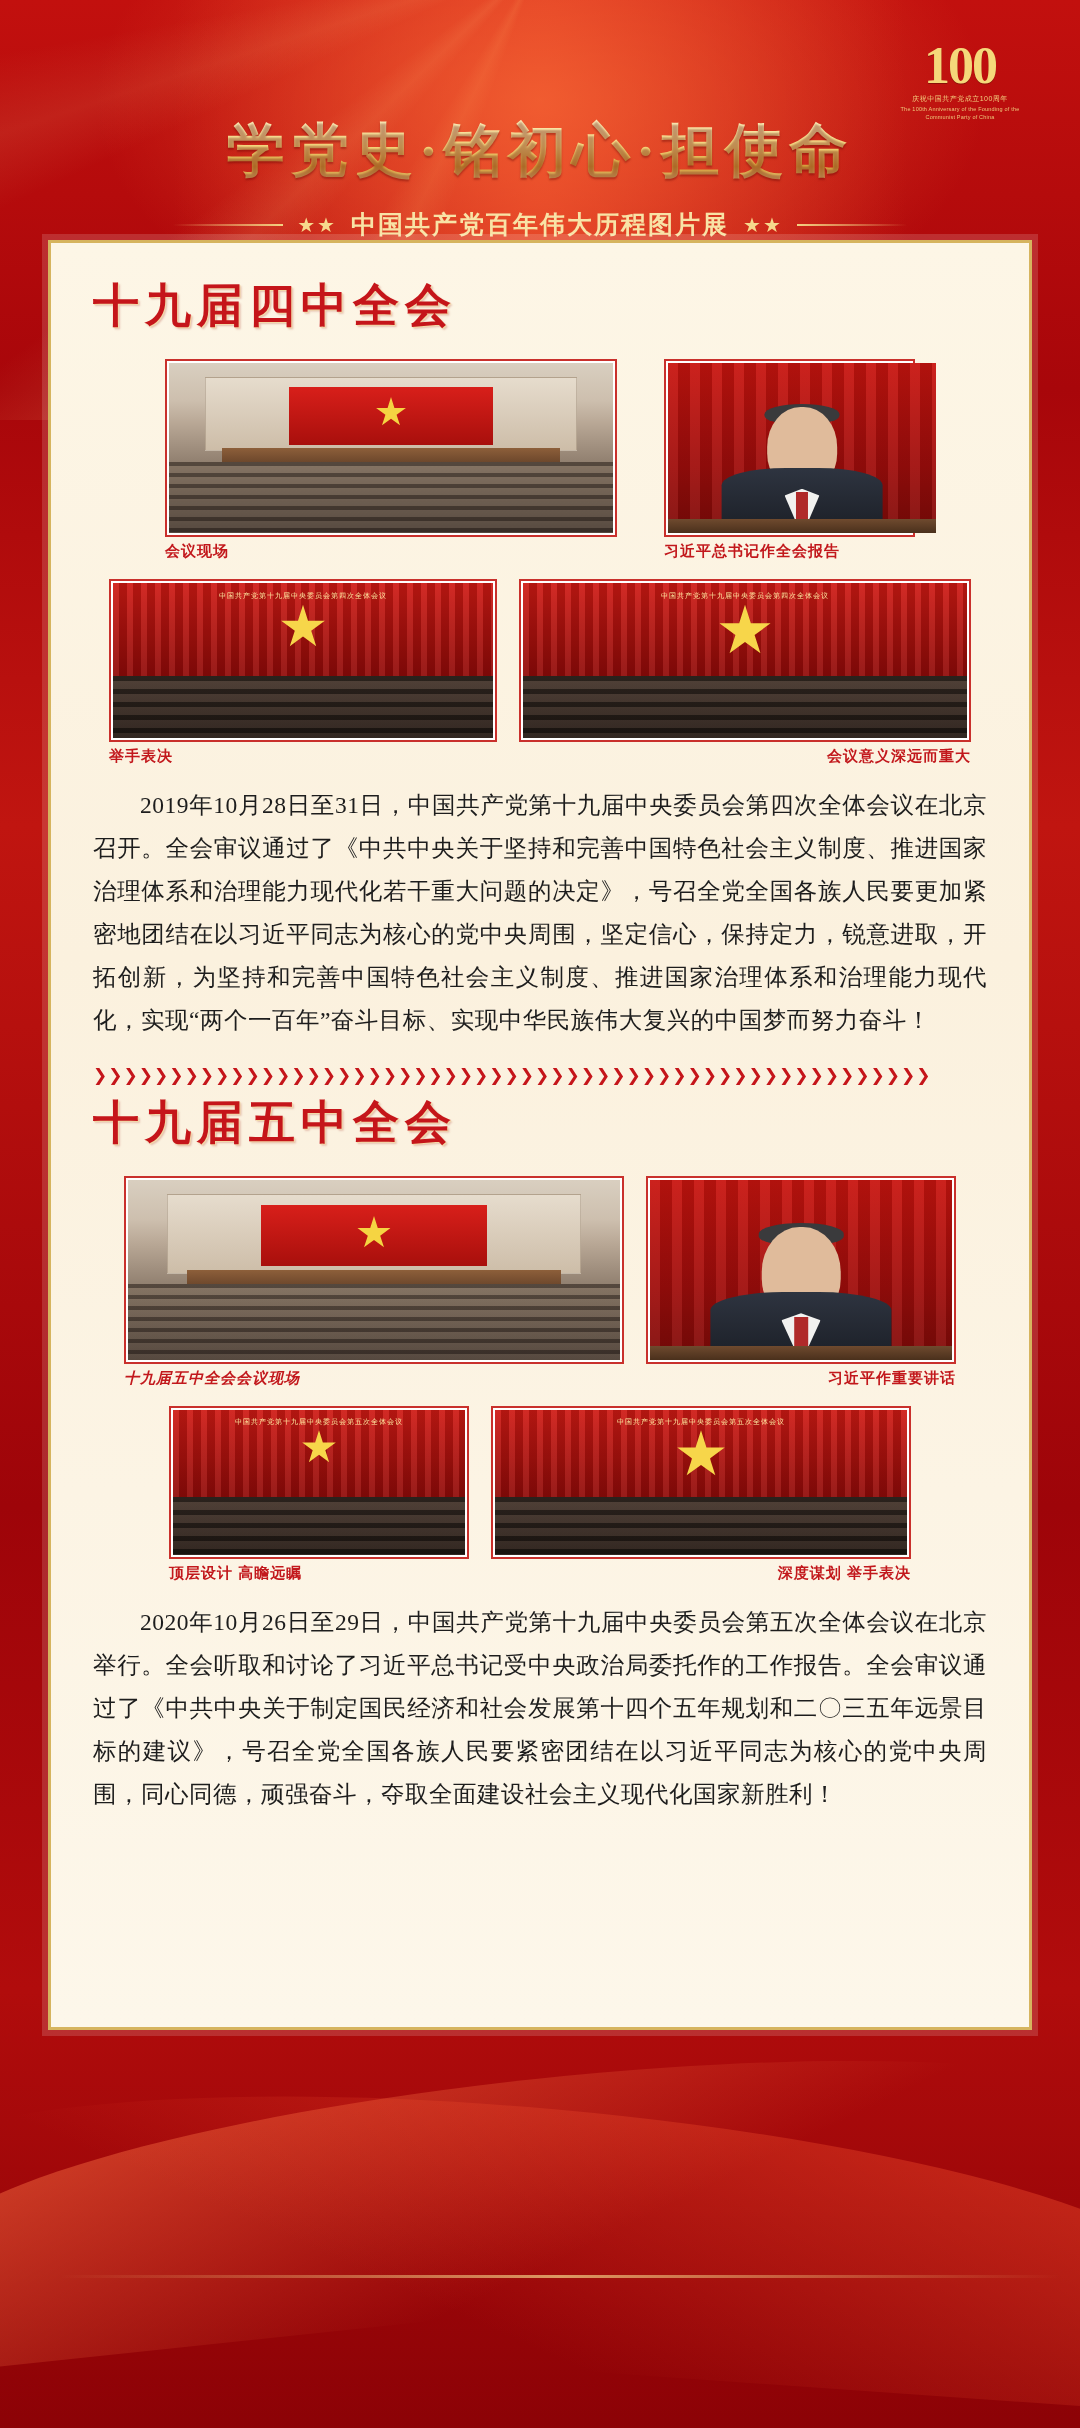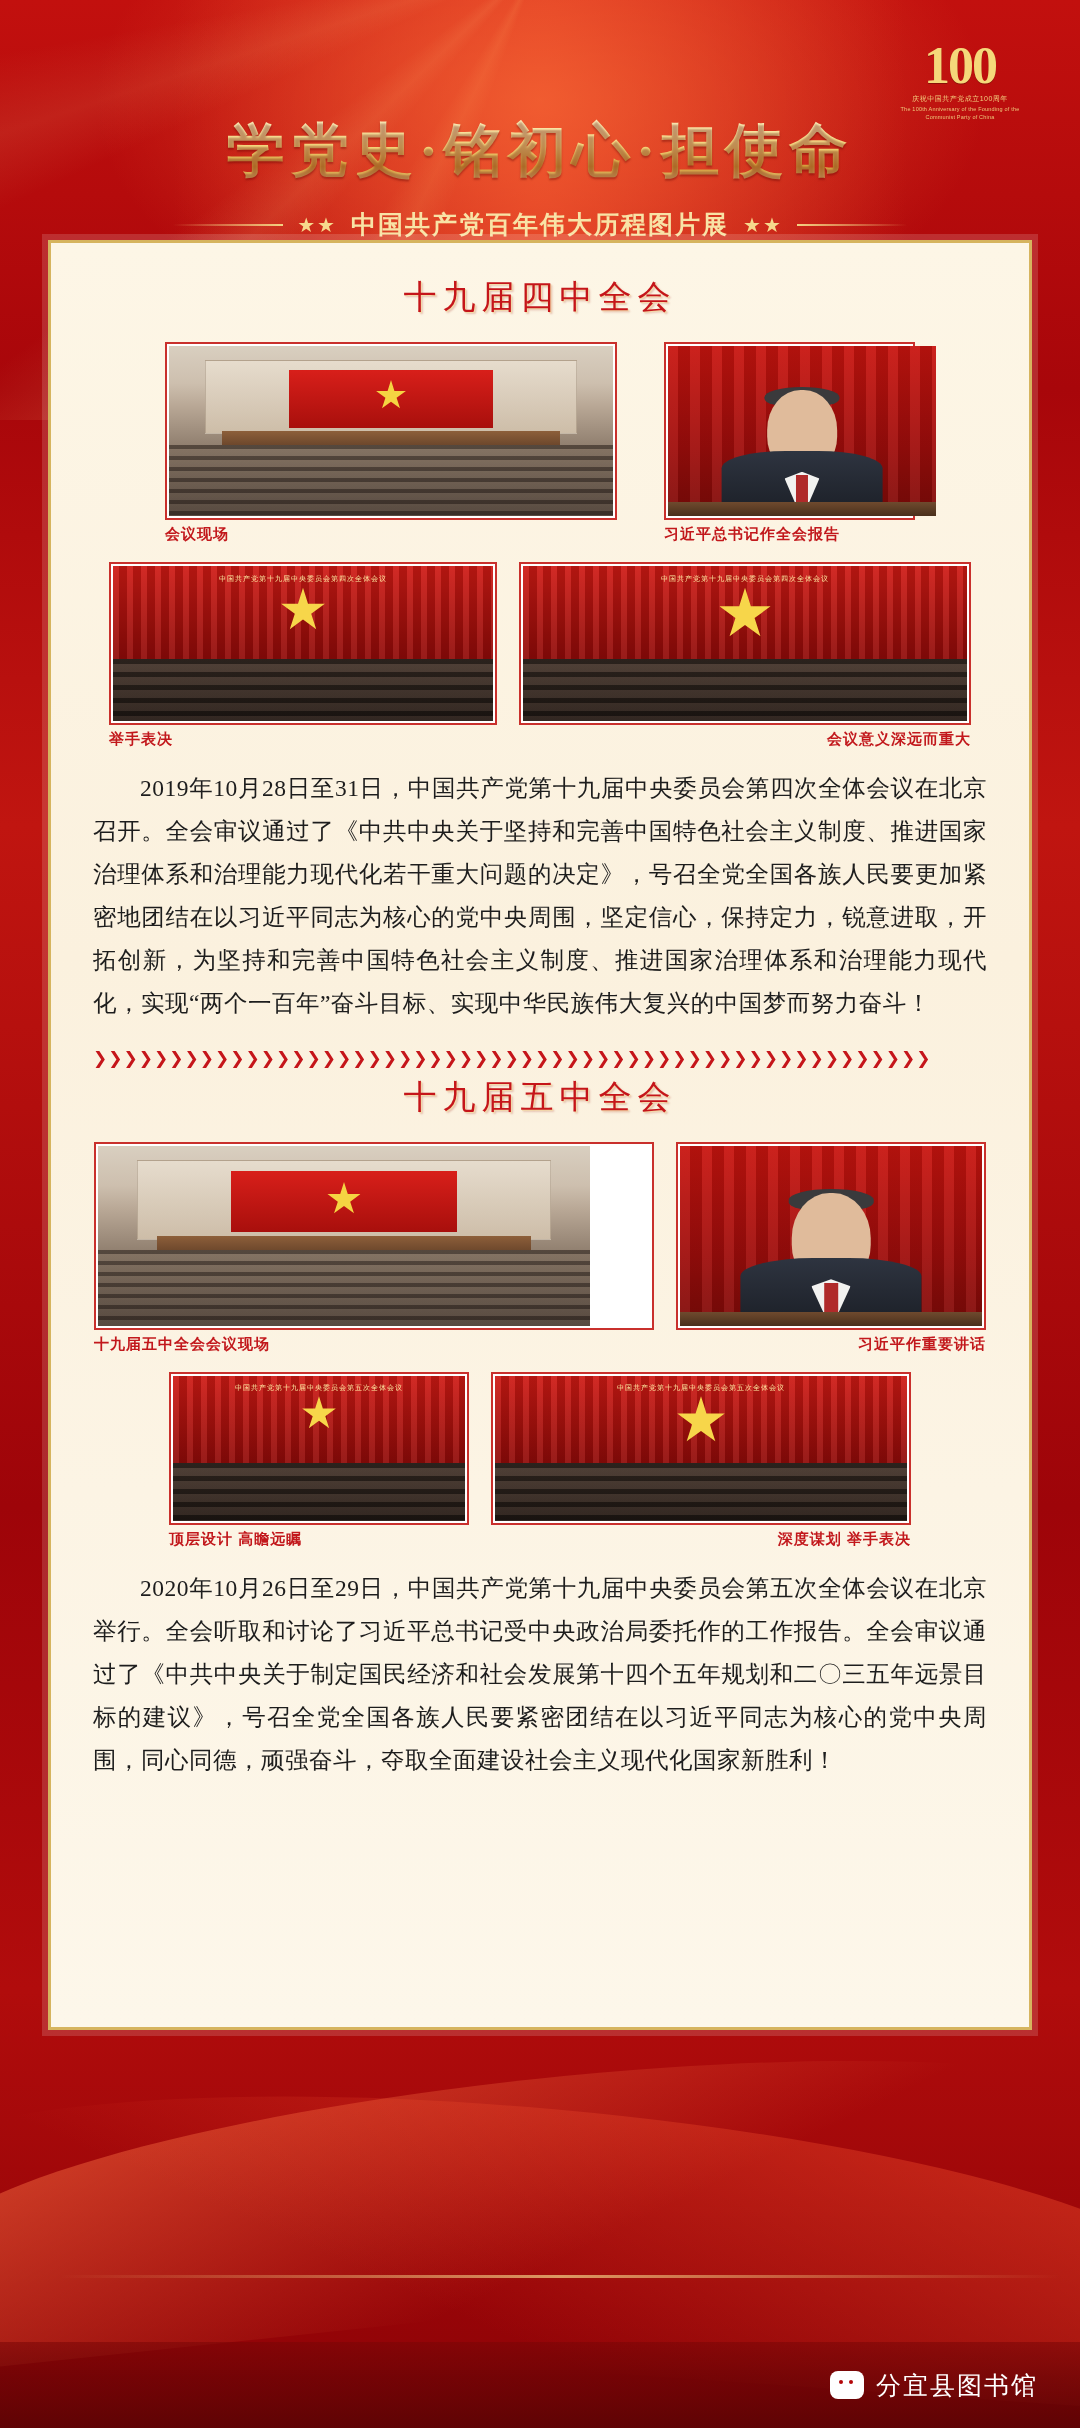--- a/index.html
+++ b/index.html
@@ -91,23 +91,23 @@
   
   .panel {
     position: absolute; top: 240px; left: 48px;
     width: 984px; height: 1790px;
     background: linear-gradient(180deg, #fdf6e6 0%, #fbf1de 40%, #fdf7ea 100%);
     border: 3px solid #d6b45e;
     box-shadow: 0 0 0 6px rgba(255,255,255,.15);
   }
   .panel-inner { padding: 26px 42px 30px 42px; }
   .section-title {
-    text-align: center;
+    text-align: left;
     font-family: "Liberation Serif", serif;
-    font-size: 33px; font-weight: normal; letter-spacing: 6px;
+    font-size: 46px; font-weight: bold; letter-spacing: 6px;
     color: #c5151a;
     text-shadow: 1px 1px 0 #f3d9a8, 2px 2px 2px rgba(160,30,20,.25);
     margin: 6px 0 22px 0;
   }
   
   .grid { display: flex; flex-wrap: wrap; justify-content: center; gap: 18px 22px; }
   .photo {
     border: 2px solid #c9302c;
     padding: 2px;
     background: #fff;
@@ -371,21 +371,21 @@
 
         <div class="body-text">2019年10月28日至31日，中国共产党第十九届中央委员会第四次全体会议在北京召开。全会审议通过了《中共中央关于坚持和完善中国特色社会主义制度、推进国家治理体系和治理能力现代化若干重大问题的决定》，号召全党全国各族人民要更加紧密地团结在以习近平同志为核心的党中央周围，坚定信心，保持定力，锐意进取，开拓创新，为坚持和完善中国特色社会主义制度、推进国家治理体系和治理能力现代化，实现“两个一百年”奋斗目标、实现中华民族伟大复兴的中国梦而努力奋斗！</div>
       </div>
 
       <div class="arrows">❯❯❯❯❯❯❯❯❯❯❯❯❯❯❯❯❯❯❯❯❯❯❯❯❯❯❯❯❯❯❯❯❯❯❯❯❯❯❯❯❯❯❯❯❯❯❯❯❯❯❯❯❯❯❯</div>
 
       <div>
         <div class="section-title">十九届五中全会</div>
 
         <div class="grid">
-          <div class="cell" style="width:560px;">
+          <div class="cell" style="width:500px;font-style:italic;">
             <div class="photo">
               <div class="img" style="width:492px;height:180px;">
                 <div class="scene hall">
                   <div class="backwall"></div>
                     <div class="flagwall"></div>
                     <div class="emblem"></div>
                   <div class="stage"></div>
                     <div class="seats"></div>
                 </div>
               </div>
@@ -444,17 +444,13 @@
 
     </div>
   </div>
 
   <div class="ribbon">
     <div class="w1"></div>
       <div class="w2"></div>
       <div class="gold"></div>
   </div>
 
-  <div class="footer-bar">
-    <div class="wechat"></div>
-    <div class="footer-text">分宜县图书馆</div>
-  </div>
 </div>
 
 </body></html>

